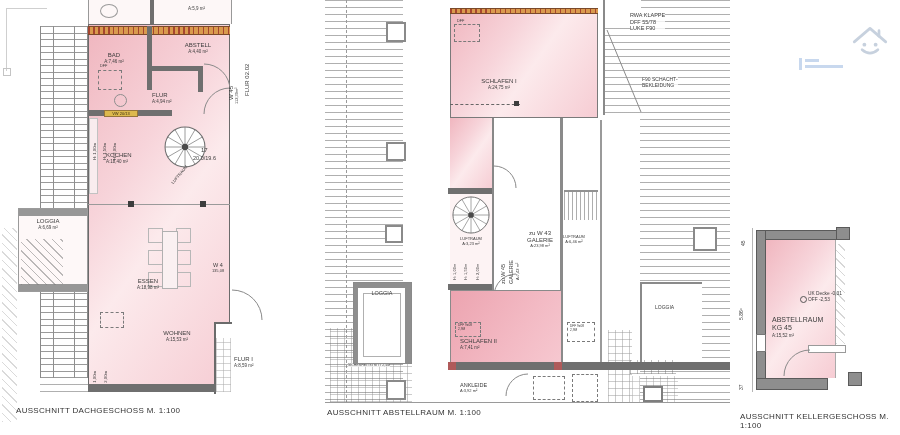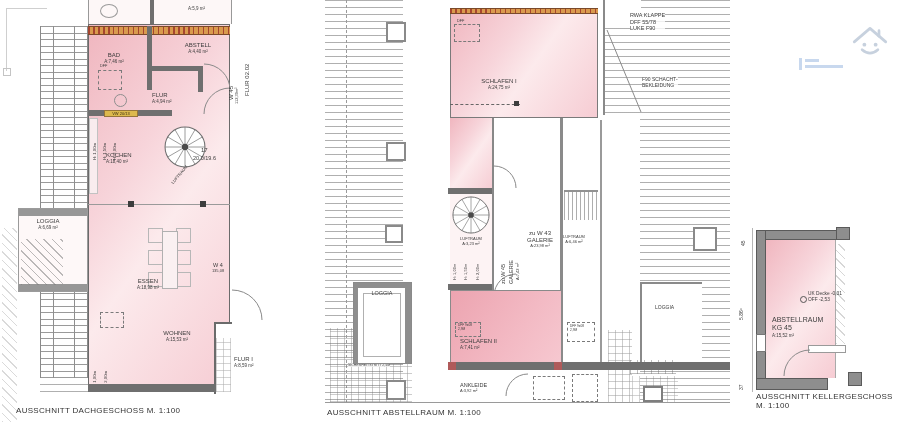--- a/index.html
+++ b/index.html
@@ -354,15 +354,15 @@
     <span>UK Decke -0,31</span><br>
     <span>OFF -2,53</span>
   </div>
   <div class="lbl" style="left:772px;top:316px;font-size:7px;">
     <span>ABSTELLRAUM</span><br>
     <span>KG 45</span>
     <span class="area">A:15,52 m²</span>
   </div>
   <div class="abs" style="left:848px;top:372px;width:14px;height:14px;background:#8e8e8e;border:1px solid #5a5a5a;box-sizing:border-box;"></div>
 
-  <div class="caption" style="left:740px;top:392px;margin-left:16px;">AUSSCHNITT KELLERGESCHOSS M. 1:100</div>
+  <div class="caption" style="left:740px;top:412px;">AUSSCHNITT KELLERGESCHOSS M. 1:100</div>
 
 </div>
 
 </body></html>

